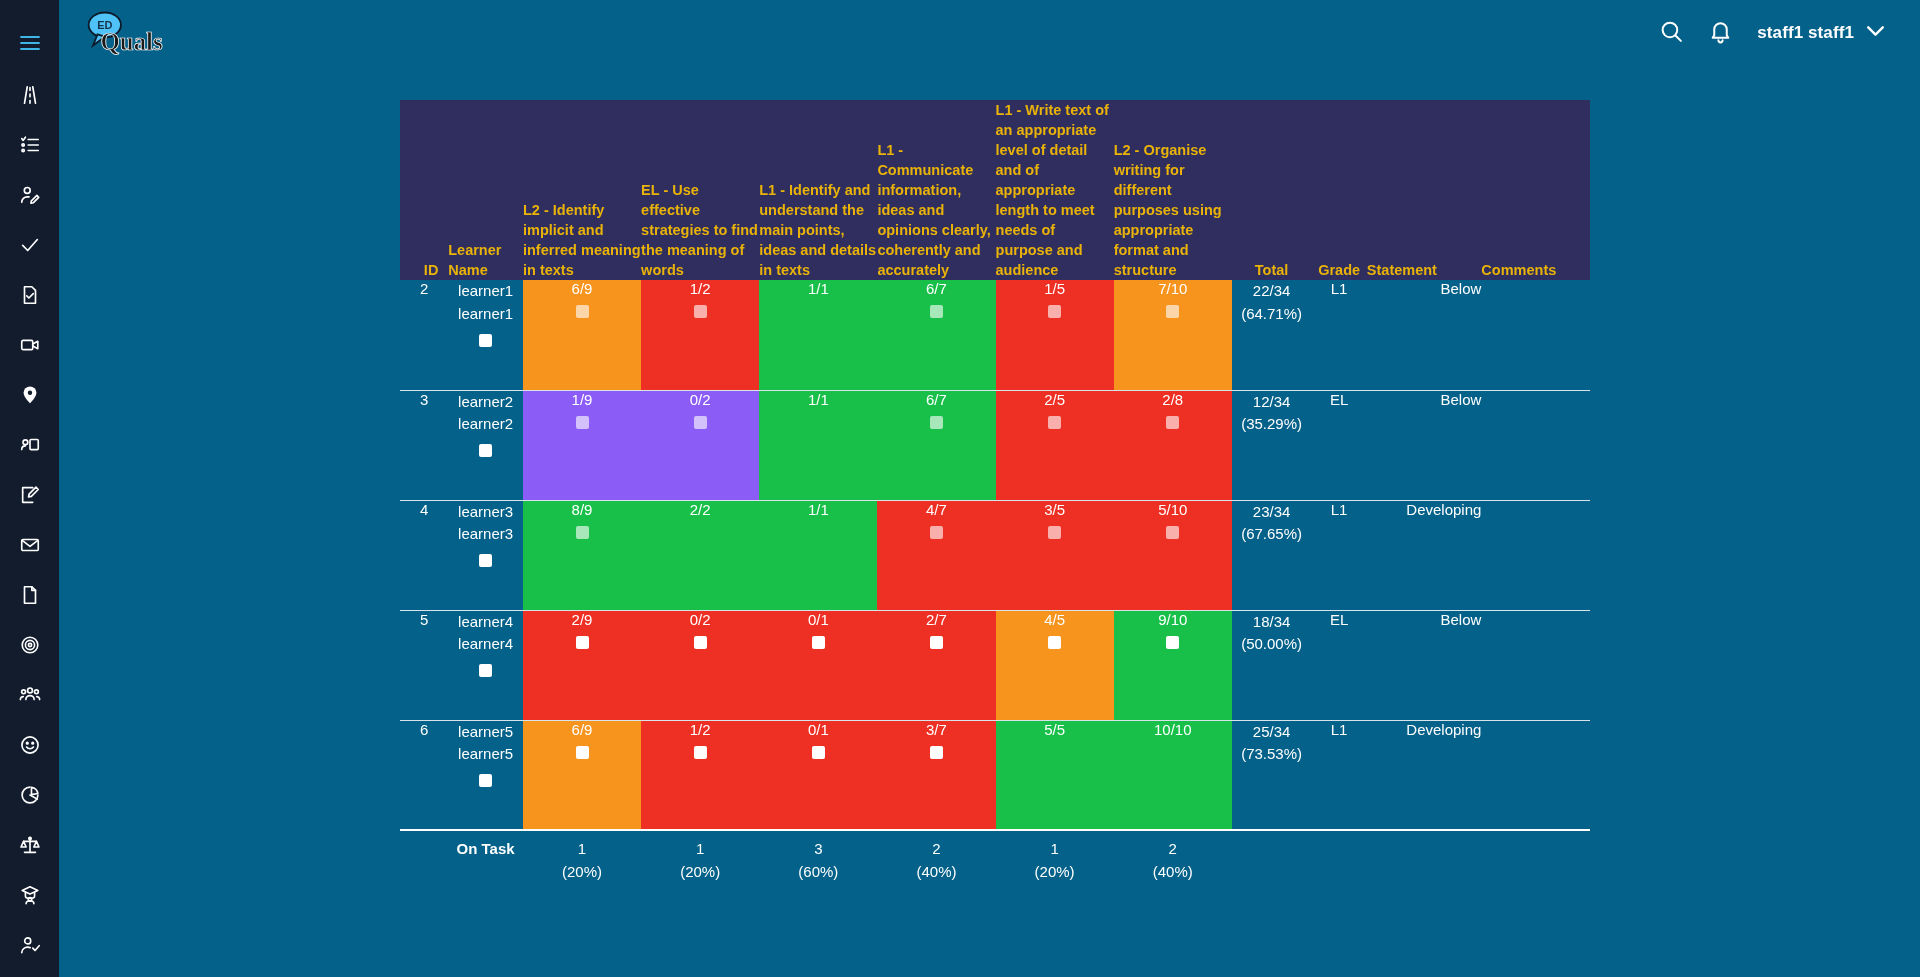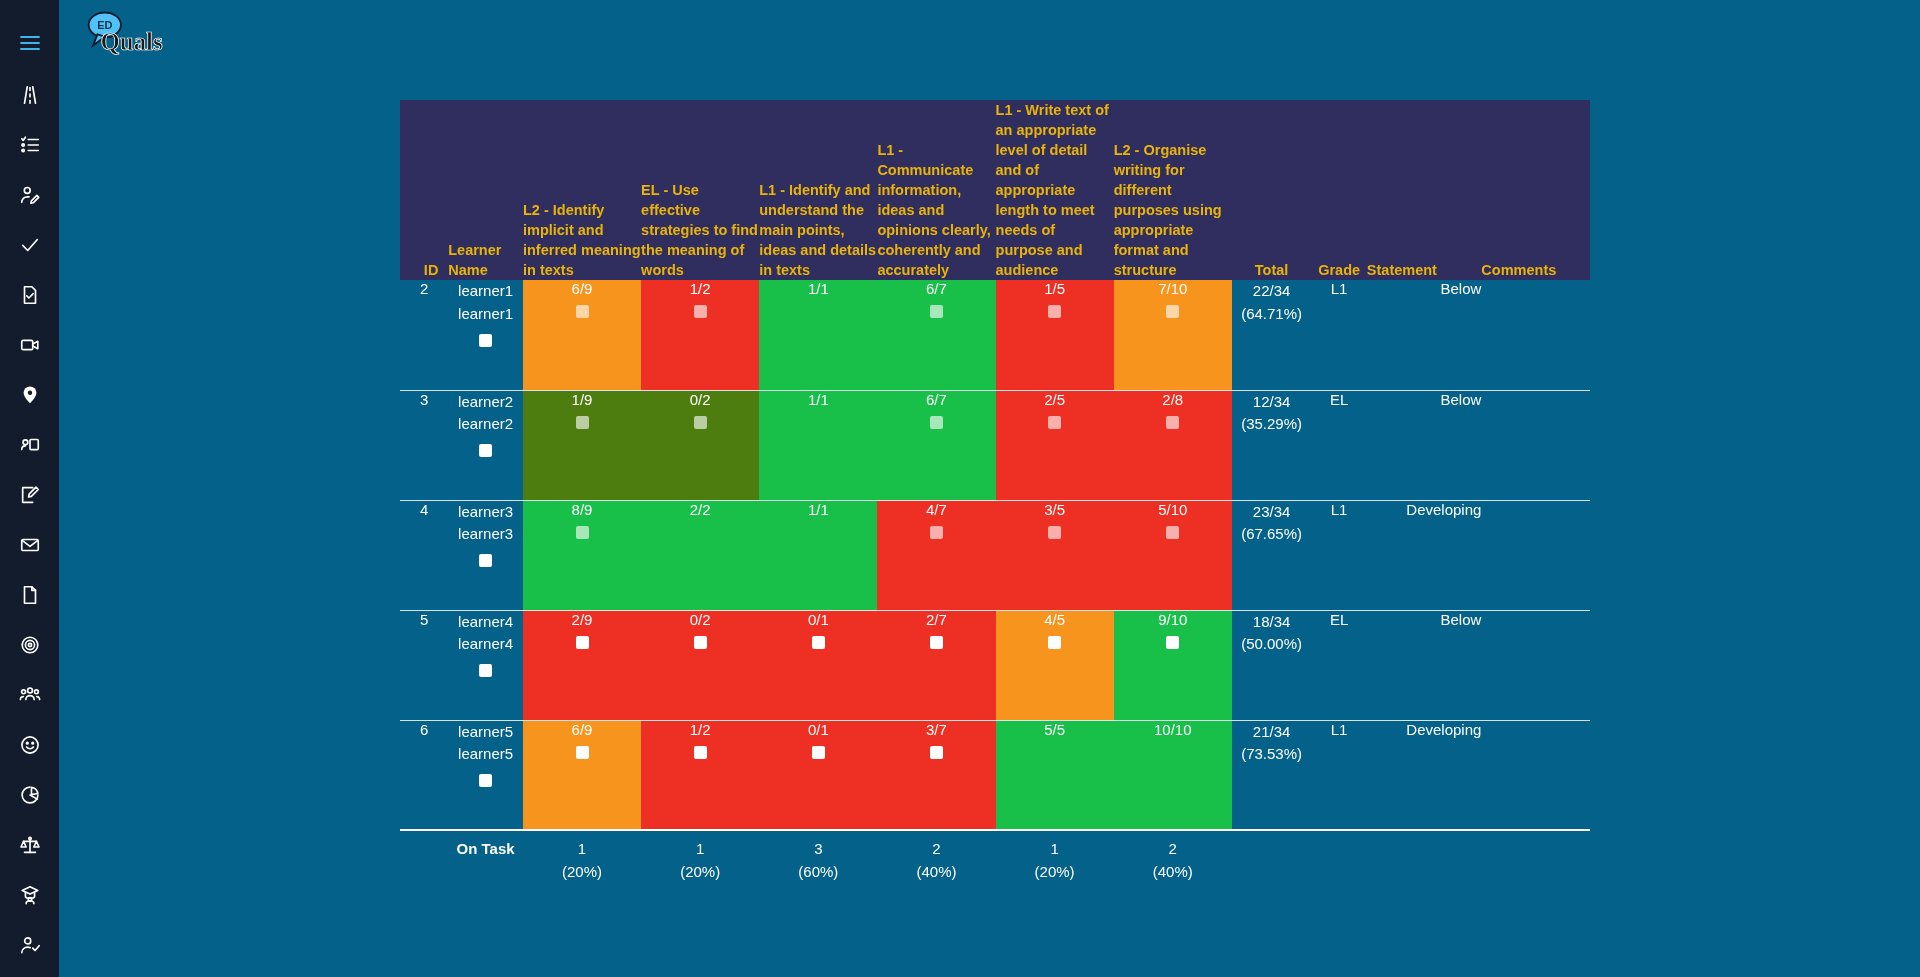--- a/index.html
+++ b/index.html
@@ -257,20 +257,42 @@
   </div>
 
 <div id="topbar">
   <div id="logo">
     <svg viewBox="0 0 150 62" width="110" height="48">
       <ellipse cx="42" cy="20" rx="22" ry="17" fill="#4fc3f7" stroke="#0d1b2a" stroke-width="2.5"></ellipse>
       <path d="M32 33 L26 48 L42 36 Z" fill="#4fc3f7" stroke="#0d1b2a" stroke-width="2.5"></path>
       <text x="42" y="26" font-family="'Liberation Sans',sans-serif" font-size="15" font-weight="bold" fill="#15324a" text-anchor="middle">ED</text>
       <text x="36" y="54" font-family="'Liberation Serif',serif" font-size="34" font-weight="bold" fill="#1a1a1a" stroke="#ffffff" stroke-width="1">Quals</text>
     </svg>
+  </div>
+  <div id="topright">
+    <span style="cursor:pointer;">
+      <svg viewBox="0 0 24 24" fill="none" stroke="#fff" stroke-width="1.9" stroke-linecap="round">
+        <circle cx="10.5" cy="10.5" r="7"></circle>
+          <line x1="15.8" y1="15.8" x2="21" y2="21"></line>
+      </svg>
+    </span>
+    <span style="cursor:pointer;">
+      <svg viewBox="0 0 24 24" fill="none" stroke="#fff" stroke-width="1.9" stroke-linecap="round" stroke-linejoin="round">
+        <path d="M18 15.5V10a6 6 0 1 0-12 0v5.5L4.5 18h15z"></path>
+        <path d="M10 20.5a2 2 0 0 0 4 0"></path>
+      </svg>
+    </span>
+    <span id="username">
+      <span>staff1 staff1</span>
+      <span>
+        <svg viewBox="0 0 24 24" width="15" height="15" fill="none" stroke="#fff" stroke-width="2.3" stroke-linecap="round" stroke-linejoin="round">
+            <polyline points="5,9 12,16 19,9"></polyline>
+          </svg>
+      </span>
+    </span>
   </div>
 </div>
 
 <div id="tablewrap">
   <table class="grid">
     <colgroup>
       <col class="c-id">
         <col class="c-name">
       <col class="c-crit">
         <col class="c-crit">
@@ -330,21 +352,21 @@
             </div>
           </td>
           <td class="totalcell"><span>22/34</span><br><span>(64.71%)</span></td>
           <td class="gradecell"><span>L1</span></td>
           <td class="statcell"><span>Below</span></td>
           <td class="commcell"><span></span></td>
         </tr>
         <tr class="datarow">
           <td class="idcell"><span>3</span></td>
           <td class="namecell"><span>learner2</span><br><span>learner2</span><span class="cb off"></span></td>
-          <td colspan="2" class="scorecell" style="background: #4d7c0f; margin-left: 28px;">
+          <td colspan="2" class="scorecell" style="background: #8b5cf6; margin-left: 28px;">
             <div style="display:flex;">
               <div style="flex:1;"><span>1/9</span><span class="cb on"></span></div>
               <div style="flex:1;"><span>0/2</span><span class="cb on"></span></div>
             </div>
           </td>
           <td colspan="2" class="scorecell" style="background: rgb(24, 192, 74);">
             <div style="display:flex;">
               <div style="flex:1;"><span>1/1</span></div>
               <div style="flex:1;"><span>6/7</span><span class="cb on"></span></div>
             </div>
@@ -422,21 +444,21 @@
               <div style="flex:1;"><span>0/1</span><span class="cb off"></span></div>
               <div style="flex:1;"><span>3/7</span><span class="cb off"></span></div>
             </div>
           </td>
           <td colspan="2" class="scorecell" style="background: rgb(24, 192, 74);">
             <div style="display:flex;">
               <div style="flex:1;"><span>5/5</span></div>
               <div style="flex:1;"><span>10/10</span></div>
             </div>
           </td>
-          <td class="totalcell"><span>21/34</span><br><span>(73.53%)</span></td>
+          <td class="totalcell"><span>25/34</span><br><span>(73.53%)</span></td>
           <td class="gradecell"><span>L1</span></td>
           <td class="statcell"><span>Developing</span></td>
           <td class="commcell"><span></span></td>
         </tr>
         <tr class="ontask">
           <td></td>
           <td class="lbl"><span>On Task</span></td>
           <td><span>1</span><span class="pct">(20%)</span></td>
           <td><span>1</span><span class="pct">(20%)</span></td>
           <td><span>3</span><span class="pct">(60%)</span></td>

